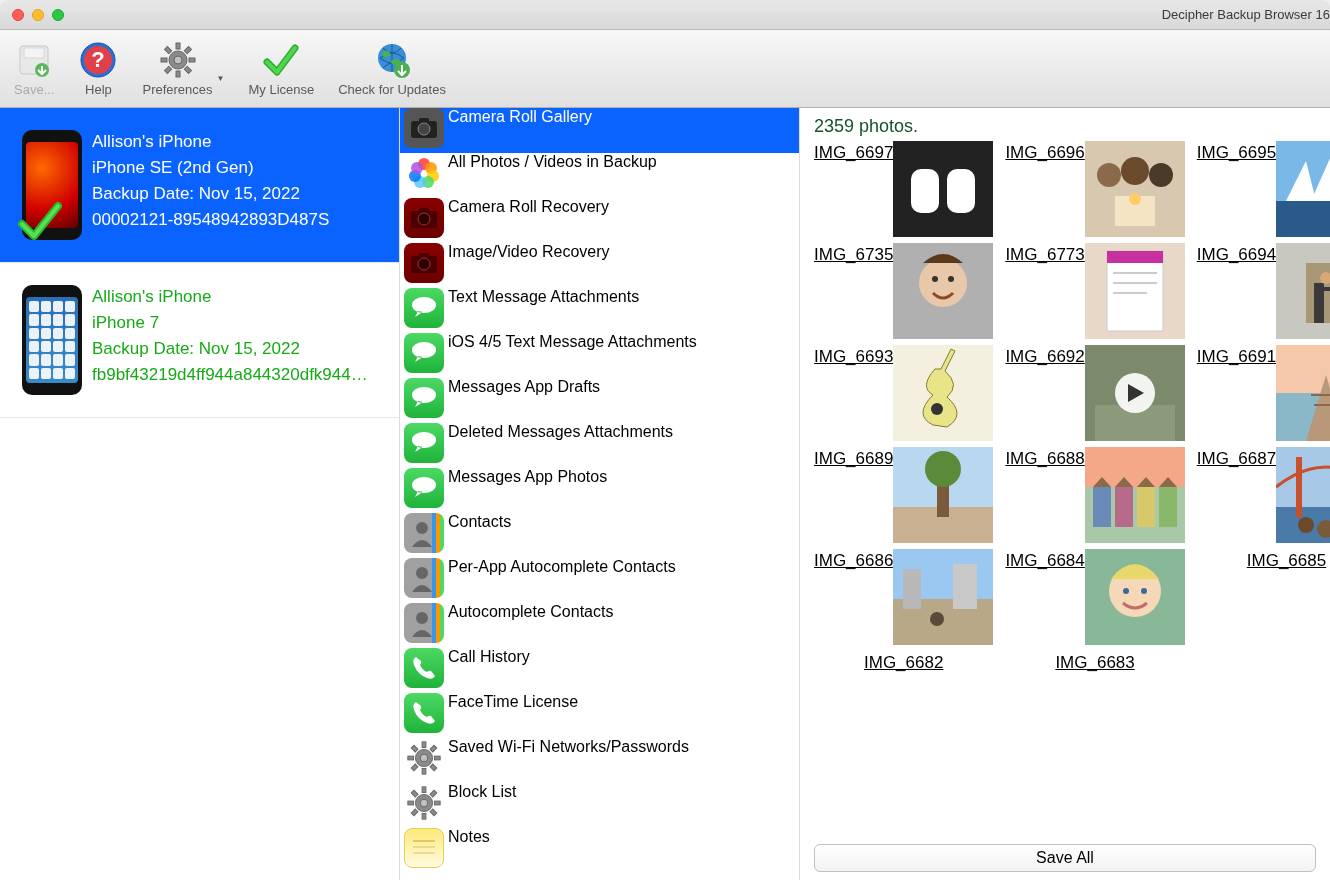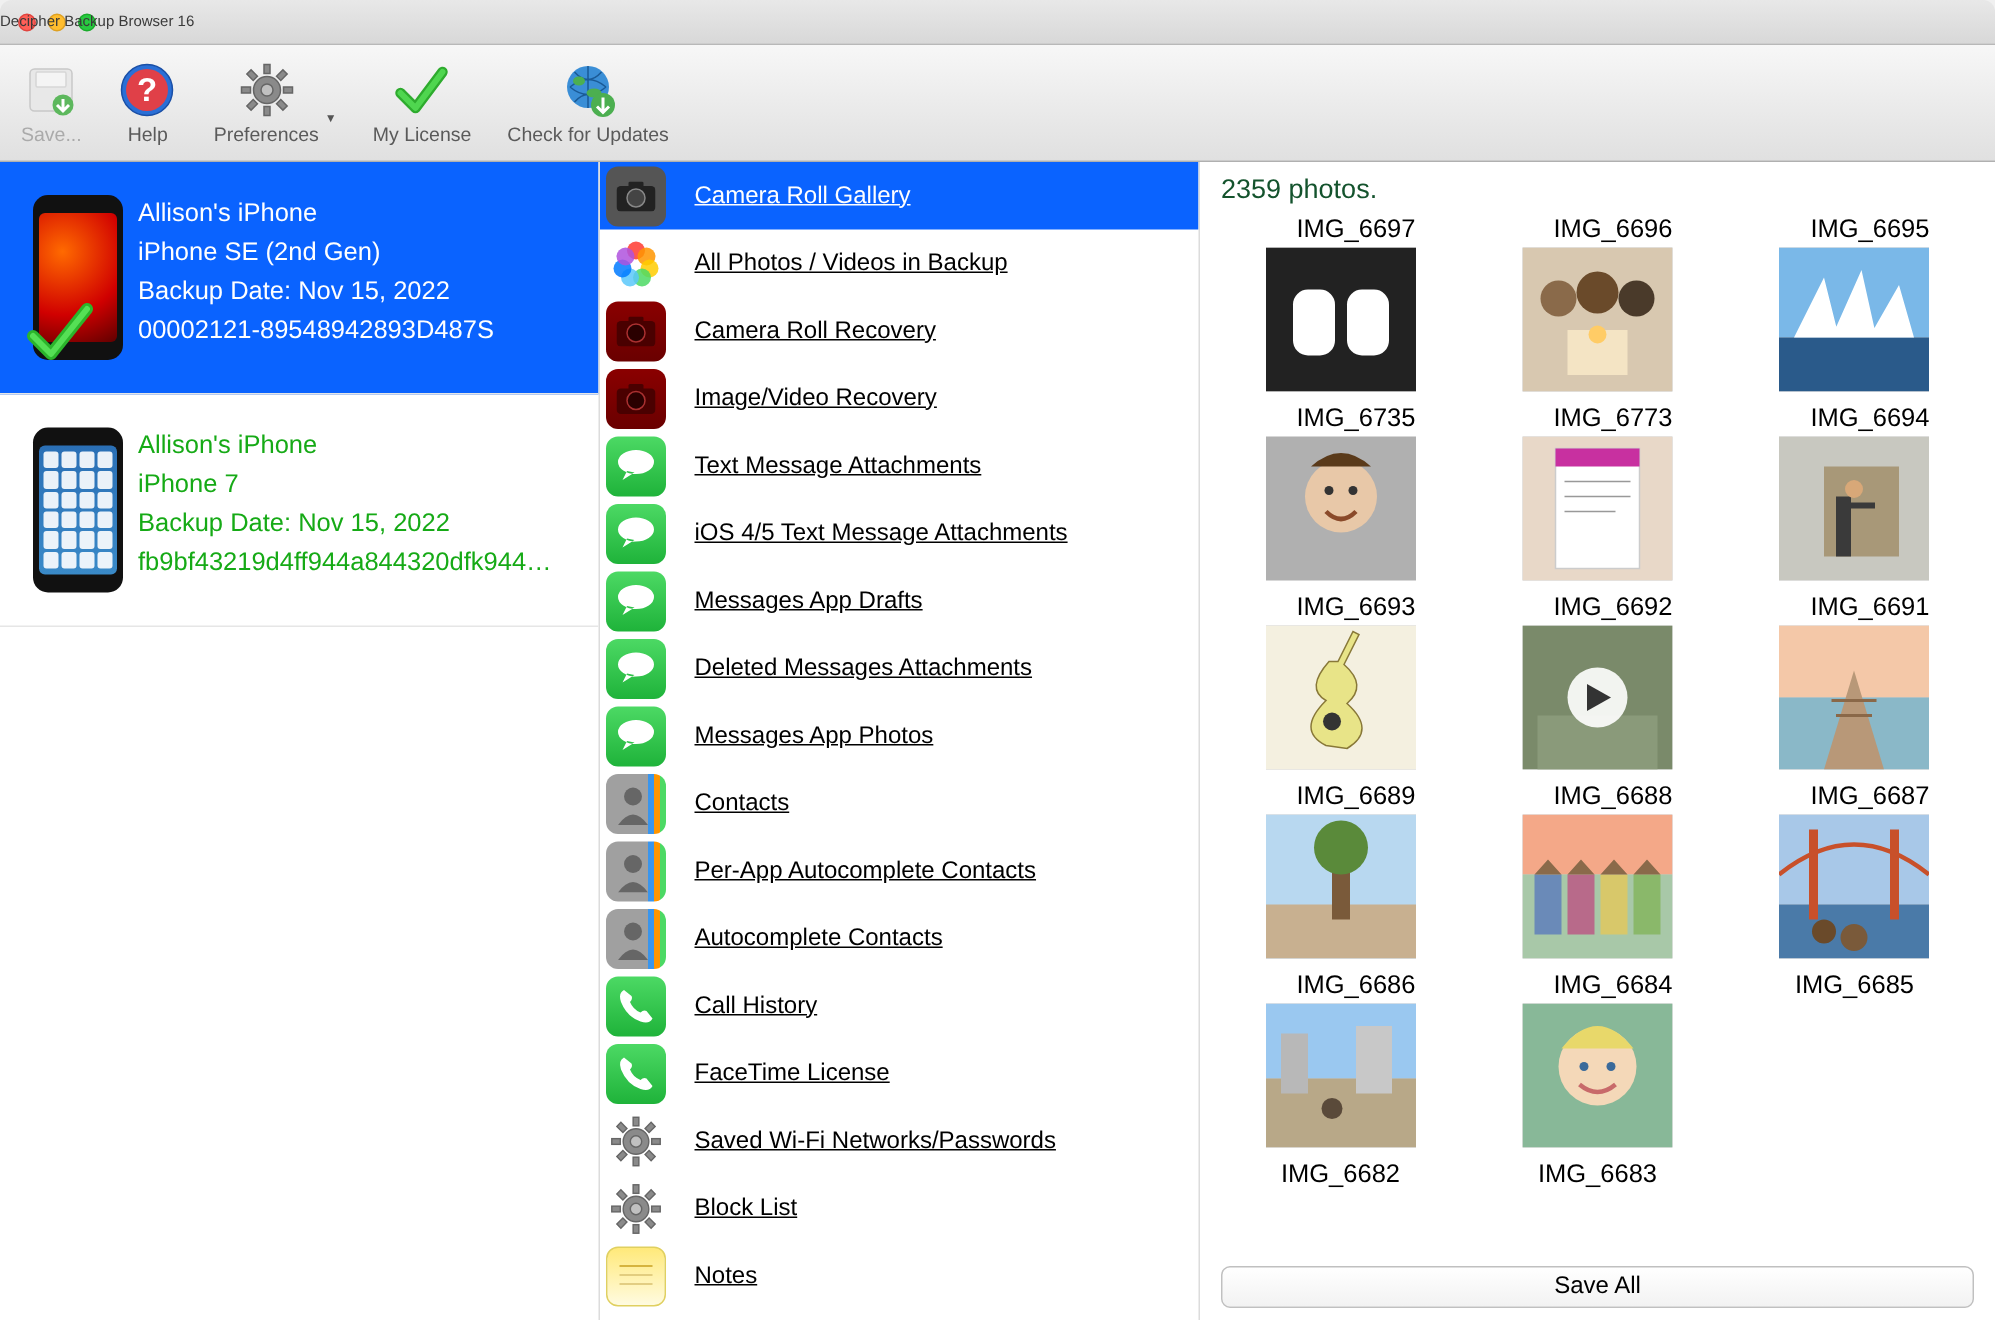--- a/index.html
+++ b/index.html
@@ -6,21 +6,21 @@
 body { background: #f0f0f0; width: 1330px; height: 880px; overflow: hidden; }
 
 .window { width: 1330px; height: 880px; background: #ececec; display: flex; flex-direction: column; border-radius: 8px 8px 0 0; overflow: hidden; }
 
 .titlebar { height: 30px; background: linear-gradient(#e8e8e8, #d8d8d8); display: flex; align-items: center; position: relative; border-bottom: 1px solid #b8b8b8; }
 .traffic { display: flex; gap: 8px; padding-left: 12px; }
 .dot { width: 12px; height: 12px; border-radius: 50%; }
 .dot.red { background: #ff5f57; border: 0.5px solid #e0443e; }
 .dot.yellow { background: #ffbd2e; border: 0.5px solid #dea123; }
 .dot.green { background: #28c940; border: 0.5px solid #1aab2b; }
-.title { position: absolute; left: 0; right: 0; text-align: left; font-size: 10px; color: #3a3a3a; pointer-events: none; }
+.title { position: absolute; left: 0; right: 0; text-align: right; font-size: 13px; color: #3a3a3a; pointer-events: none; }
 
 .toolbar { height: 78px; background: linear-gradient(#f7f7f7, #e0e0e0); display: flex; align-items: center; padding: 4px 14px; gap: 24px; border-bottom: 1px solid #b0b0b0; }
 .tb-btn { display: flex; flex-direction: column; align-items: center; gap: 2px; cursor: pointer; }
 .tb-btn .tb-label { font-size: 13px; color: #5a5a5a; }
 .tb-btn.disabled .tb-label { color: #aaa; }
 .tb-icon { width: 40px; height: 40px; display: flex; align-items: center; justify-content: center; }
 .tb-with-arrow { display:flex; align-items:center; }
 .tb-with-arrow .arrow { font-size: 8px; color: #555; margin-left: 4px; margin-top: 20px; }
 
 .content { flex: 1; display: flex; background: #fff; min-height: 0; }
@@ -34,29 +34,29 @@
 .dev-phone .screen.red { background: radial-gradient(circle at 30% 30%, #ff6a00 0%, #d00000 60%, #600000 100%); }
 .dev-phone .screen.apps { background: linear-gradient(#2a6fb5, #3a8ac8); }
 .dev-phone .appgrid { position:absolute; top:16px; bottom:16px; left:7px; right:7px; display:grid; grid-template-columns: repeat(4,1fr); grid-template-rows: repeat(6,1fr); gap:2px; }
 .dev-phone .appgrid div { background: rgba(255,255,255,0.9); border-radius: 2px; }
 .dev-phone .check { position: absolute; bottom: -4px; left: -4px; width: 44px; height: 44px; }
 .dev-info { display: flex; flex-direction: column; gap: 6px; font-size: 17px; padding-top: 2px; min-width: 0; }
 .dev-info div { white-space: nowrap; overflow: hidden; text-overflow: ellipsis; }
 .device.selected .dev-info { font-weight: 500; }
 
 .col-mid { width: 400px; border-right: 1px solid #dcdcdc; overflow-y: auto; }
-.cat { display: flex; align-items: center; height: 45px; gap: 19px; padding: 0 4px; cursor: pointer; border-bottom: 0; text-decoration: underline; }
+.cat { display: flex; align-items: flex-start; height: 45px; gap: 4px; padding: 0 4px; cursor: pointer; border-bottom: 0; }
 .cat.selected { background: #0a63ff; color: #fff; }
 .cat-icon { width: 40px; height: 40px; border-radius: 8px; display:flex; align-items:center; justify-content:center; flex-shrink: 0; }
 .cat-label { font-size: 16px; }
 
 .col-right { flex: 1; display: flex; flex-direction: column; min-width: 0; background: #fff; }
 .photo-count { padding: 8px 14px 4px; font-size: 18px; color: #14532d; }
 .gallery { flex: 1; overflow-y: auto; display: grid; grid-template-columns: repeat(3, 1fr); gap: 6px 12px; padding: 0 14px 6px; align-content: start; justify-items: center; }
-.thumb { display: flex; flex-direction: column; align-items: flex-end; }
+.thumb { display: flex; align-items: flex-start; text-decoration: underline; }
 .thumb-name { font-size: 17px; padding: 2px 0; }
 .thumb-img { width: 100px; height: 96px; background: #ccc; display:flex; align-items:center; justify-content:center; position:relative; cursor:pointer; }
 .save-all-wrap { padding: 6px 14px 8px; }
 .save-all { width: 100%; height: 28px; border: 1px solid #c0c0c0; border-radius: 6px; background: linear-gradient(#fff,#f2f2f2); font-size: 16px; cursor:pointer; }
 
 
 .ic-green { background: linear-gradient(#4cd964,#1fb33a); }
 .ic-red { background: linear-gradient(#8a0000,#6a0000); }
 .ic-grey { background: #555; }
 .ic-contact { background: linear-gradient(to right,#a0a0a0 70%,#3a95ec 70%,#3a95ec 80%,#ff9500 80%,#ff9500 90%,#4cd964 90%); }

